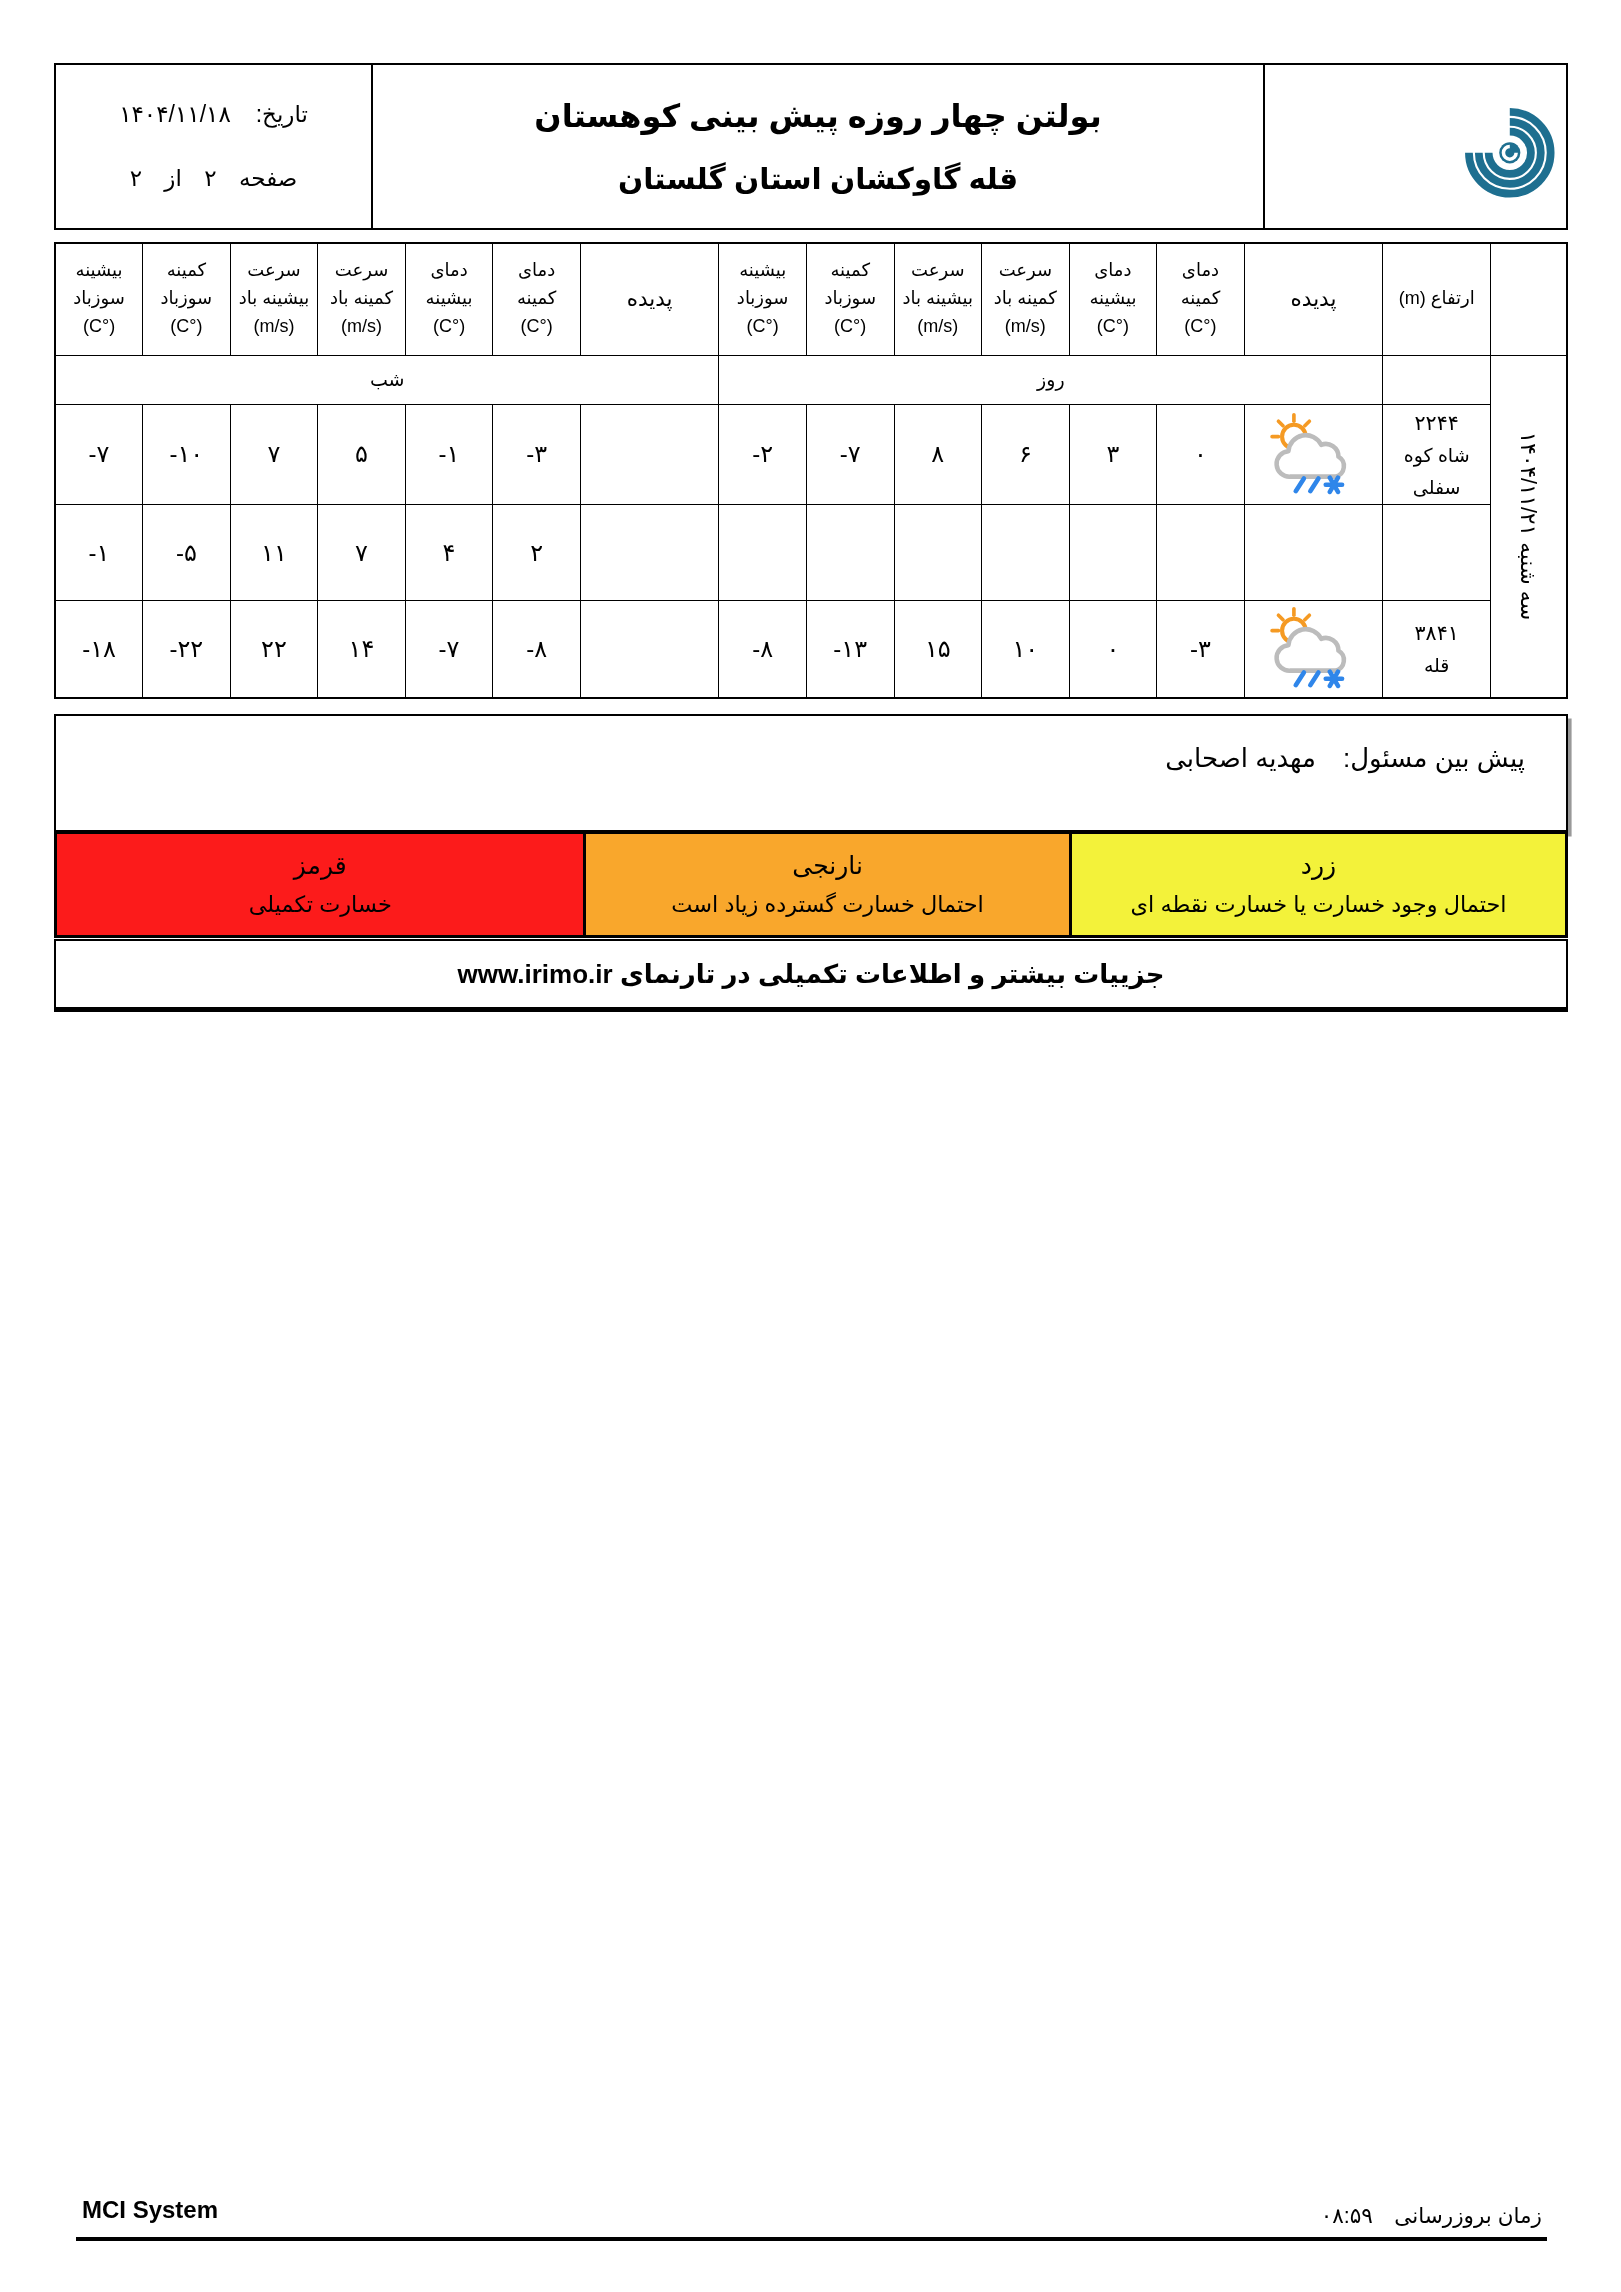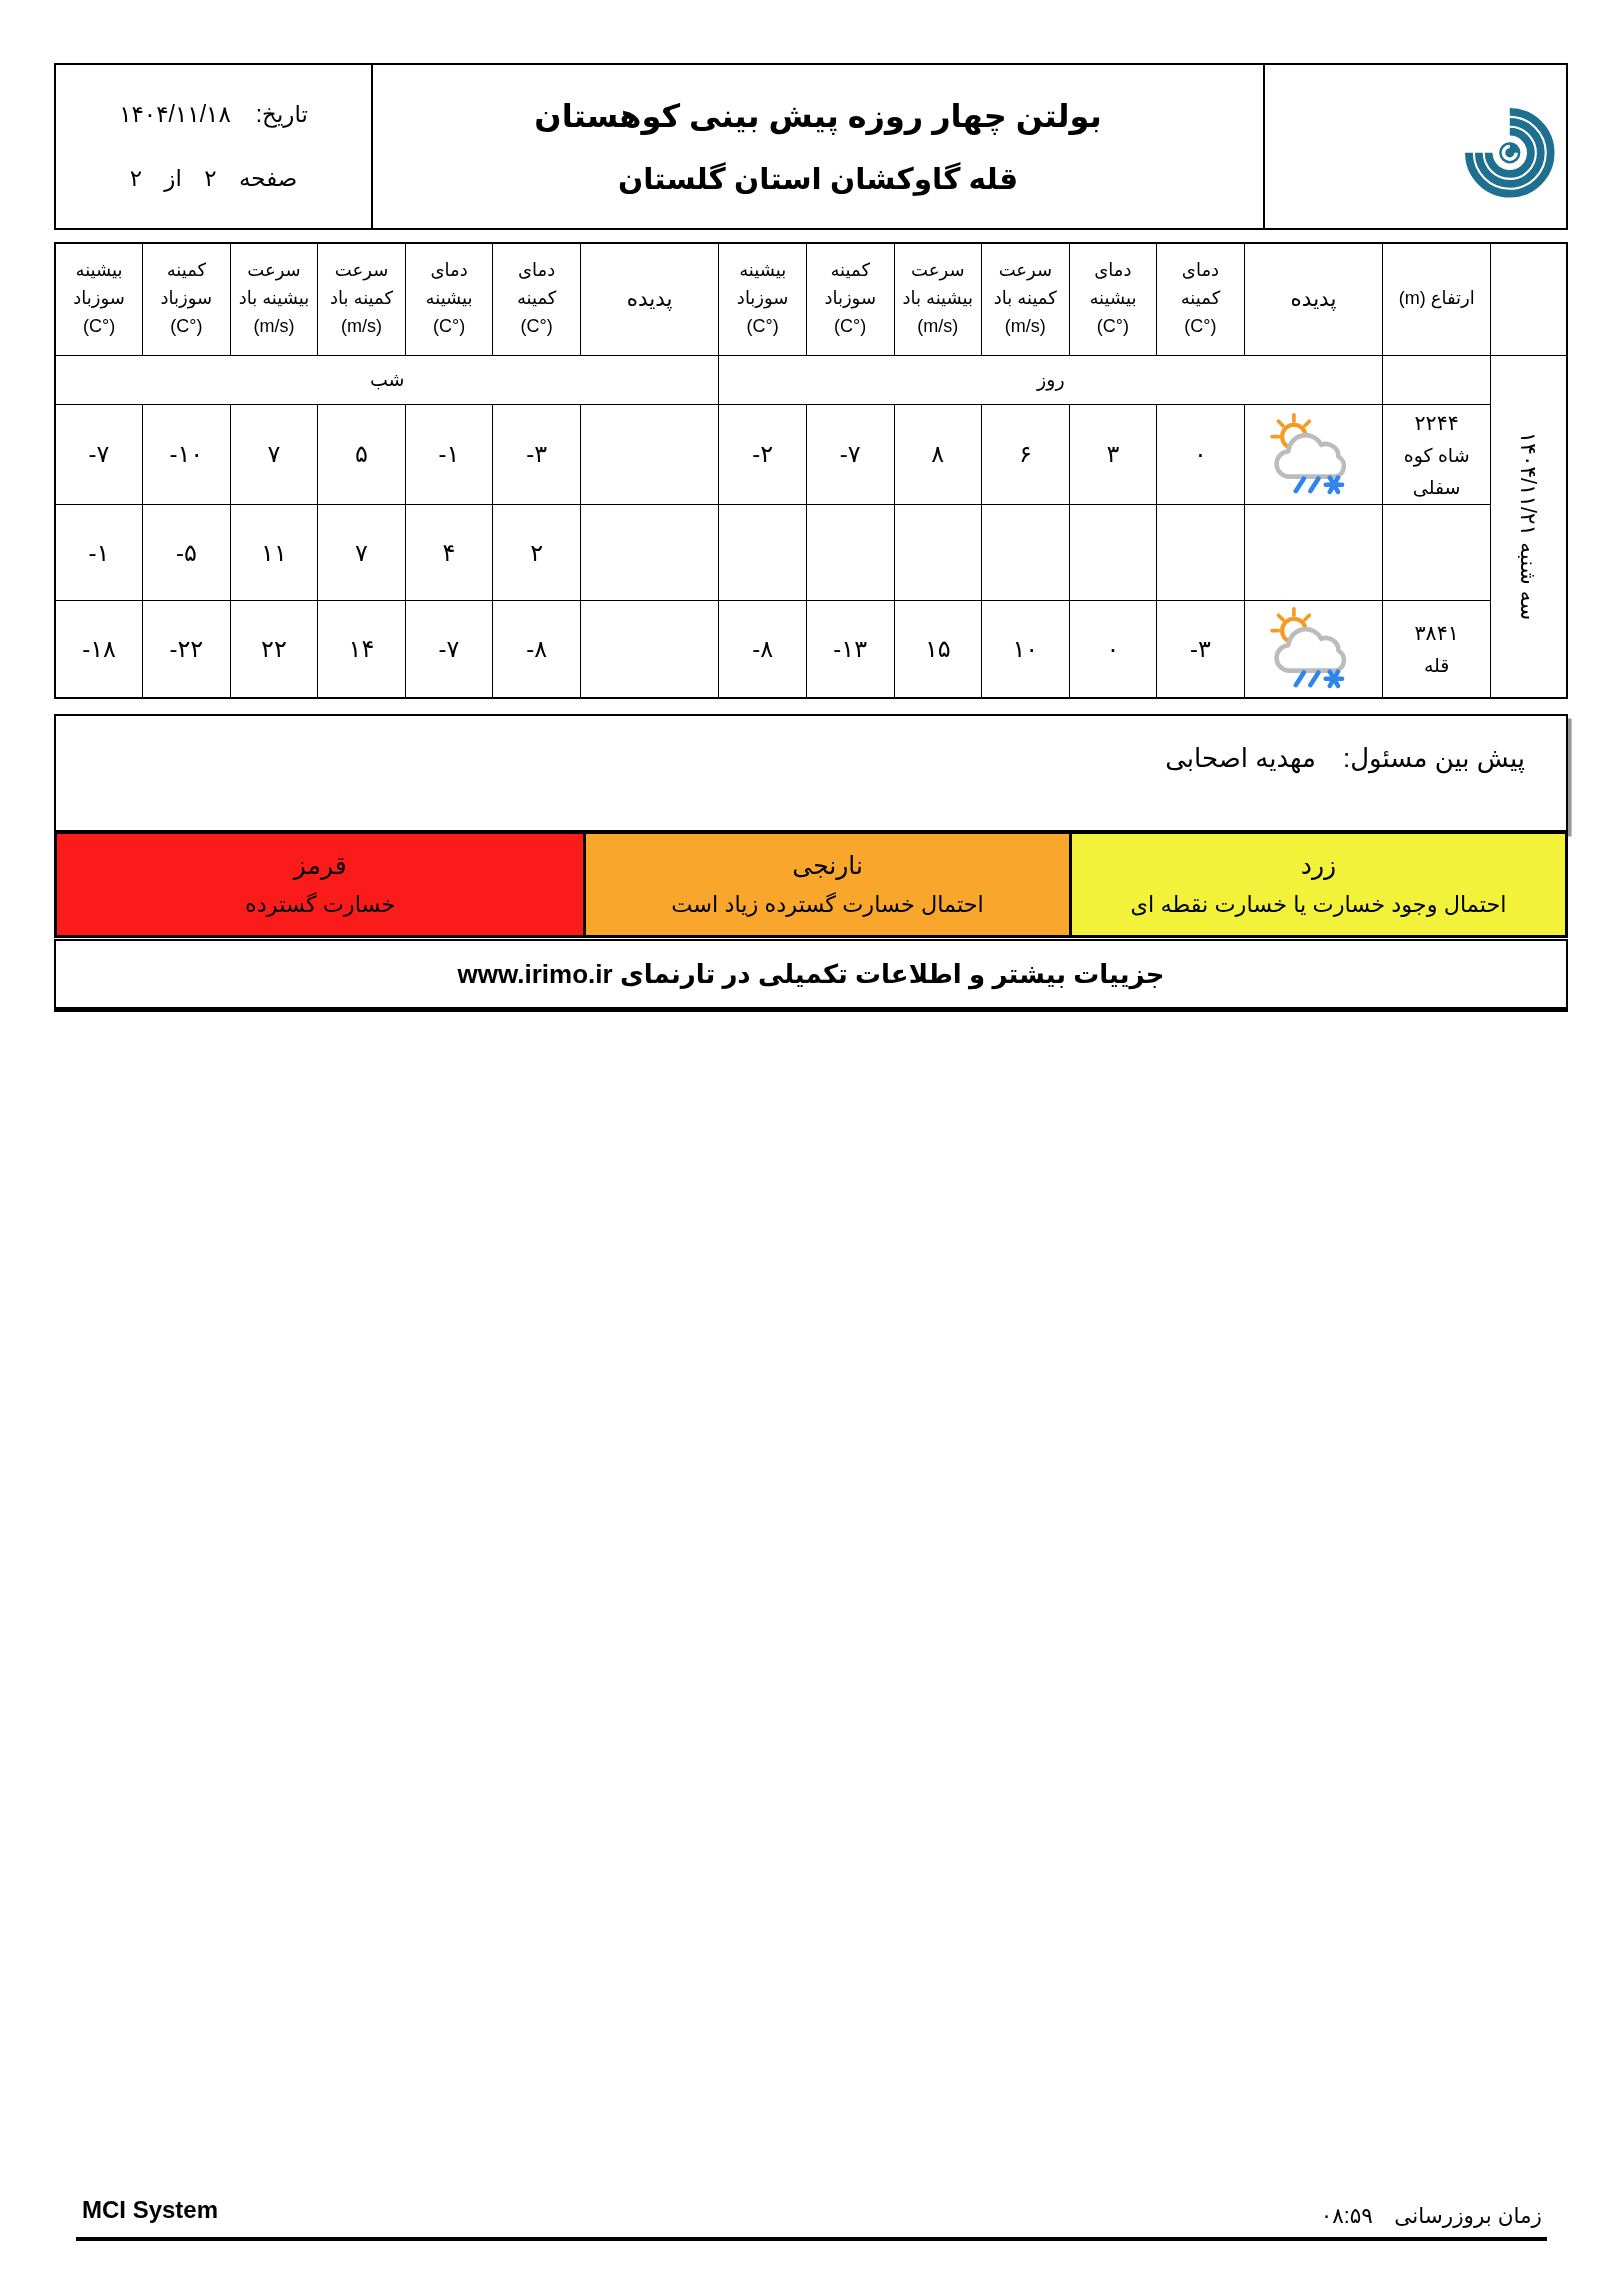--- a/index.html
+++ b/index.html
@@ -286,21 +286,21 @@
   <div class="legend-cell" style="width: 499px; background-color: rgb(243, 242, 58);">
     <div class="legend-title">زرد</div>
     <div class="legend-desc">احتمال وجود خسارت یا خسارت نقطه ای</div>
   </div>
   <div class="legend-cell" style="width: 490px; background-color: rgb(249, 167, 44);">
     <div class="legend-title">نارنجی</div>
     <div class="legend-desc">احتمال خسارت گسترده زیاد است</div>
   </div>
   <div class="legend-cell" style="width: 532px; background-color: rgb(252, 27, 27);">
     <div class="legend-title">قرمز</div>
-    <div class="legend-desc">خسارت گسترده</div>
+    <div class="legend-desc">خسارت تکمیلی</div>
   </div>
 </div>
 
 <div class="abs site-bar">
   <span>جزییات بیشتر و اطلاعات تکمیلی در تارنمای www.irimo.ir</span>
 </div>
 
 <div class="abs footer-left">MCI System</div>
 <div class="abs footer-right">
   <span>زمان بروزرسانی</span>

